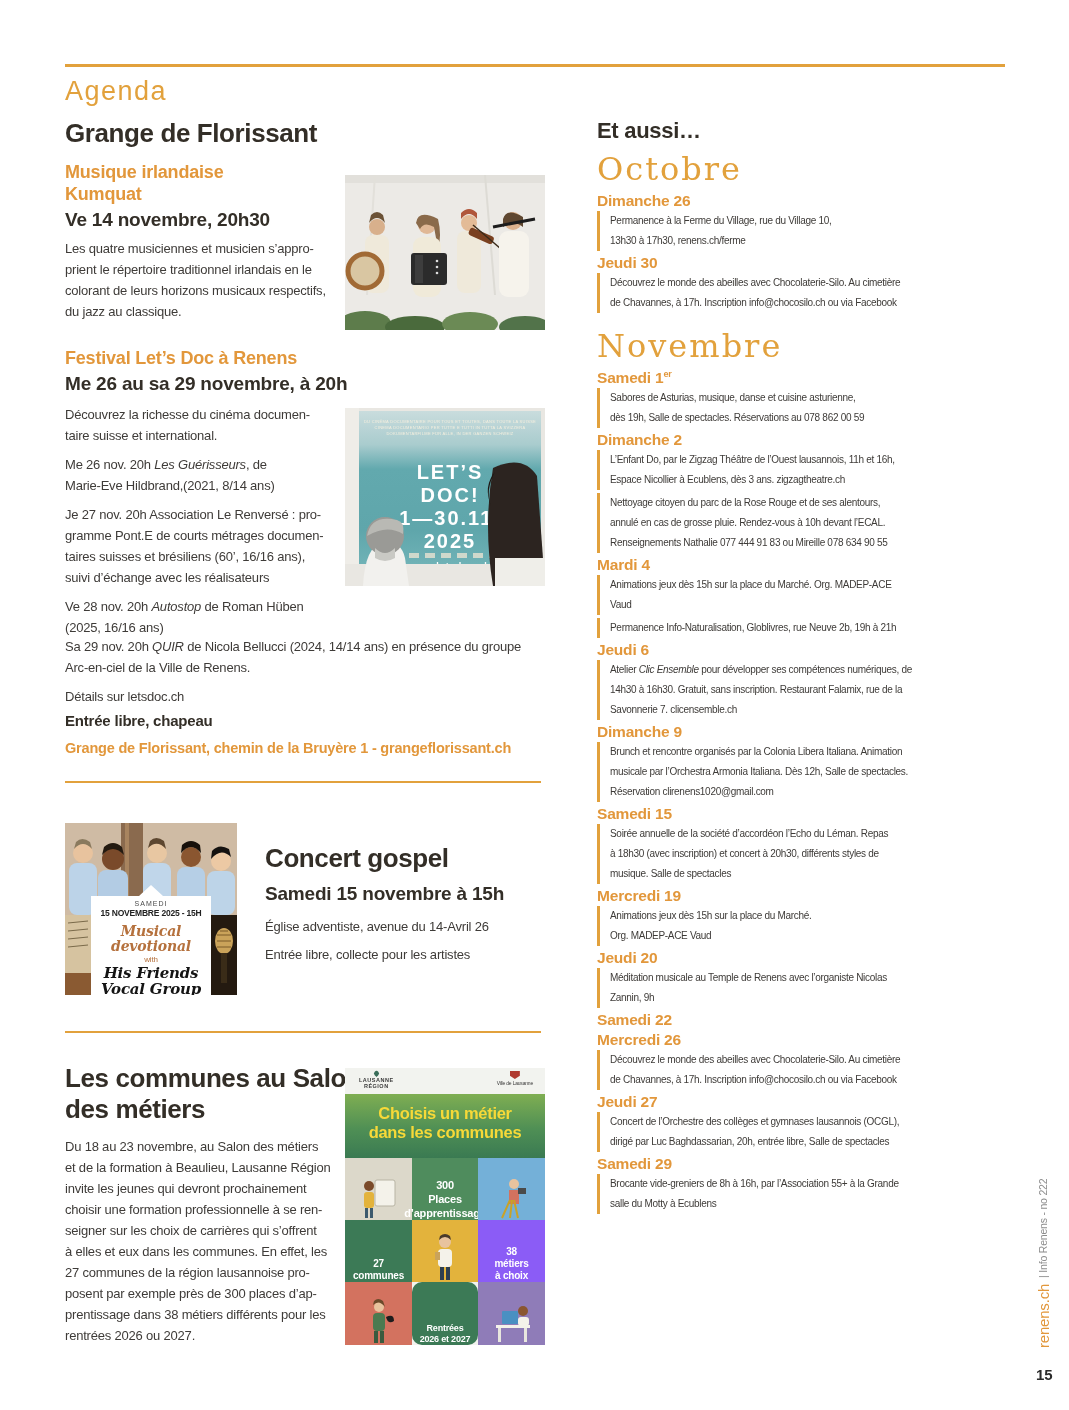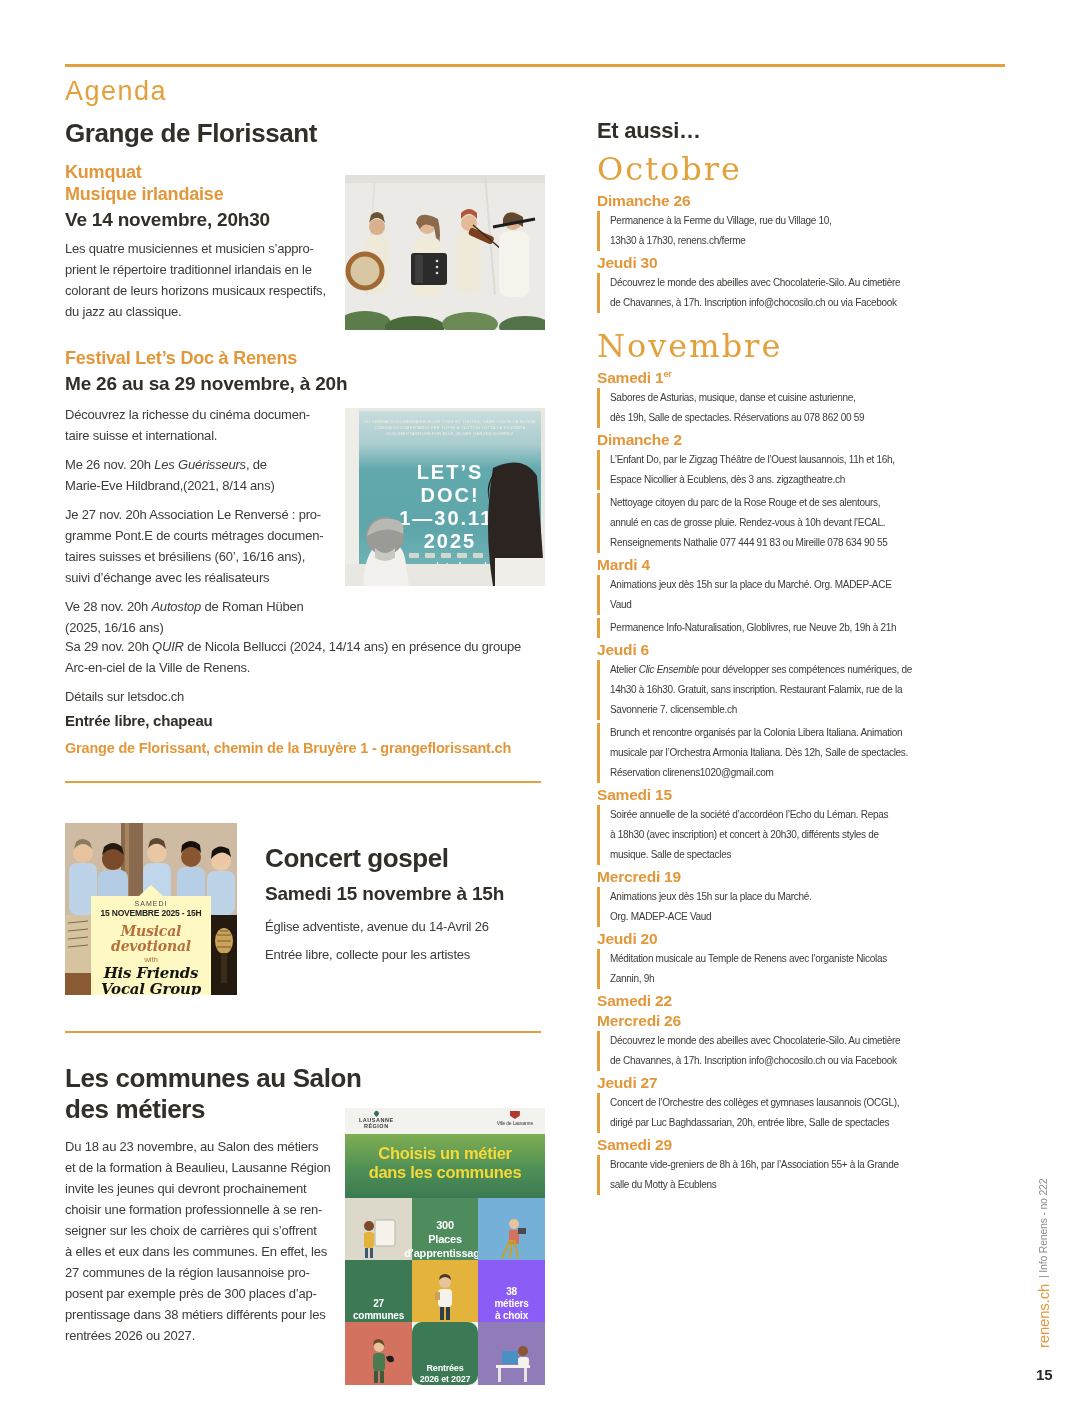--- a/index.html
+++ b/index.html
@@ -55,28 +55,28 @@
   
   .letsdoc{position:absolute;left:345px;top:408px;width:200px;height:178px;background:#e9e7e2;overflow:hidden;}
   .ld-poster{position:absolute;left:14px;top:3px;right:4px;bottom:22px;background:linear-gradient(180deg,#c9dcdd 0%,#a9ccce 22%,#62a9ae 38%,#5fa6ab 78%,#6fb2b6 100%);}
   .ld-tag{font-size:4px;line-height:6px;color:#f4efdf;text-align:center;margin-top:8px;letter-spacing:0.3px;}
   .ld-big{color:#ffffff;font-weight:bold;text-align:center;font-size:20px;line-height:23px;letter-spacing:2px;margin-top:24px;}
   .ld-url{color:#ffffff;font-weight:bold;text-align:center;font-size:9px;letter-spacing:1px;margin-top:8px;}
   .ld-logos{position:absolute;left:18px;bottom:6px;width:120px;height:5px;background:repeating-linear-gradient(90deg,#e8e3d2 0 10px,transparent 10px 16px);opacity:.8;}
   .ld-sil{position:absolute;left:0;top:0;}
   
   .gospel{position:absolute;left:65px;top:823px;width:172px;height:172px;overflow:hidden;background:#c2ab93;}
-  .g-card{position:absolute;left:26px;top:62px;width:120px;height:110px;background:#fef9c3;clip-path:polygon(0 10%,40% 10%,50% 0,60% 10%,100% 10%,100% 100%,0 100%);text-align:center;}
+  .g-card{position:absolute;left:26px;top:62px;width:120px;height:110px;background:#ffffff;clip-path:polygon(0 10%,40% 10%,50% 0,60% 10%,100% 10%,100% 100%,0 100%);text-align:center;}
   .g-day{font-size:7px;letter-spacing:1px;color:#4a4a4a;margin-top:15px;}
   .g-date{font-size:8.5px;font-weight:bold;color:#222;margin-top:1px;}
   .g-title{font-family:"DejaVu Serif",serif;font-style:italic;font-weight:bold;font-size:14px;line-height:15px;color:#b5713d;margin-top:6px;}
   .g-with{font-size:8px;color:#b5713d;margin-top:1px;}
   .g-group{font-family:"DejaVu Serif",serif;font-style:italic;font-weight:bold;font-size:15px;line-height:16px;color:#141414;margin-top:1px;}
   
-  .salon{position:absolute;left:345px;top:1068px;width:200px;height:277px;overflow:hidden;background:#f2f3ef;margin-top:40px;}
+  .salon{position:absolute;left:345px;top:1068px;width:200px;height:277px;overflow:hidden;background:#f2f3ef;}
   .s-head{position:absolute;left:0;top:0;width:200px;height:26px;background:#f2f3ef;}
   .s-logo-l{position:absolute;left:14px;top:3px;font-size:5.5px;font-weight:bold;color:#3a3a3a;text-align:center;line-height:6px;letter-spacing:0.5px;}
   .s-pin{width:5px;height:5px;border-radius:50% 50% 50% 0;background:#3a6e5a;transform:rotate(-45deg);margin:0 auto 1px auto;}
   .s-logo-r{position:absolute;right:12px;top:3px;font-size:5px;color:#3a3a3a;text-align:center;line-height:6px;}
   .s-crest{width:10px;height:8px;background:#b03a30;clip-path:polygon(0 0,100% 0,100% 60%,50% 100%,0 60%);margin:0 auto 1px auto;}
   .s-band{position:absolute;left:0;top:26px;width:200px;height:64px;background:linear-gradient(180deg,#7fae52 0%,#4f8f55 55%,#3a7a52 100%);}
   .s-title{position:absolute;left:0;top:36px;width:200px;text-align:center;color:#f7d938;font-weight:bold;font-size:16.5px;line-height:19px;letter-spacing:-0.3px;}
   .s-grid{position:absolute;left:0;top:90px;width:200px;height:187px;display:grid;grid-template-columns:67px 66px 67px;grid-template-rows:62px 62px 63px;}
   .s-cell{display:flex;align-items:flex-end;justify-content:center;text-align:center;color:#fff;font-weight:bold;}
   .s-num{font-size:13px;line-height:14px;}
@@ -89,22 +89,22 @@
 <body>
 
 <div class="page">
 
   <div class="top-rule"></div>
   <div class="agenda-title">Agenda</div>
 
   <div class="grange-title h1">Grange de Florissant</div>
 
   <div class="kumquat">
+    <div class="sub-orange">Musique irlandaise</div>
     <div class="sub-orange">Kumquat</div>
-    <div class="sub-orange">Musique irlandaise</div>
     <div class="sub-dark">Ve 14 novembre, 20h30</div>
     <div class="bodytxt pre">Les quatre musiciennes et musicien s’appro-
 prient le répertoire traditionnel irlandais en le
 colorant de leurs horizons musicaux respectifs,
 du jazz au classique.</div>
   </div>
 
   <div class="musicians">
     <svg width="200" height="155" viewBox="0 0 200 155">
       <rect width="200" height="155" fill="#eceae6"></rect>
@@ -383,20 +383,21 @@
     <div class="rdate">Mardi 4</div>
     <div class="revent pre">Animations jeux dès 15h sur la place du Marché. Org. MADEP-ACE
 Vaud</div>
     <div class="revent pre">Permanence Info-Naturalisation, Globlivres, rue Neuve 2b, 19h à 21h</div>
 
     <div class="rdate">Jeudi 6</div>
     <div class="revent pre"><span>Atelier </span><span class="it">Clic Ensemble</span><span> pour développer ses compétences numériques, de
 14h30 à 16h30. Gratuit, sans inscription. Restaurant Falamix, rue de la
 Savonnerie 7. clicensemble.ch</span></div>
 
+    <div class="rdate">Dimanche 9</div>
     <div class="revent pre">Brunch et rencontre organisés par la Colonia Libera Italiana. Animation
 musicale par l’Orchestra Armonia Italiana. Dès 12h, Salle de spectacles.
 Réservation clirenens1020@gmail.com</div>
 
     <div class="rdate">Samedi 15</div>
     <div class="revent pre">Soirée annuelle de la société d’accordéon l’Echo du Léman. Repas
 à 18h30 (avec inscription) et concert à 20h30, différents styles de
 musique. Salle de spectacles</div>
 
     <div class="rdate">Mercredi 19</div>

